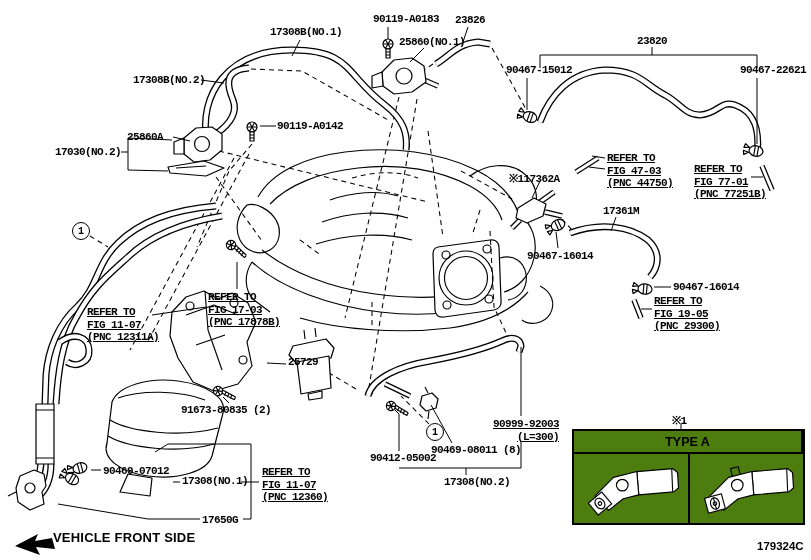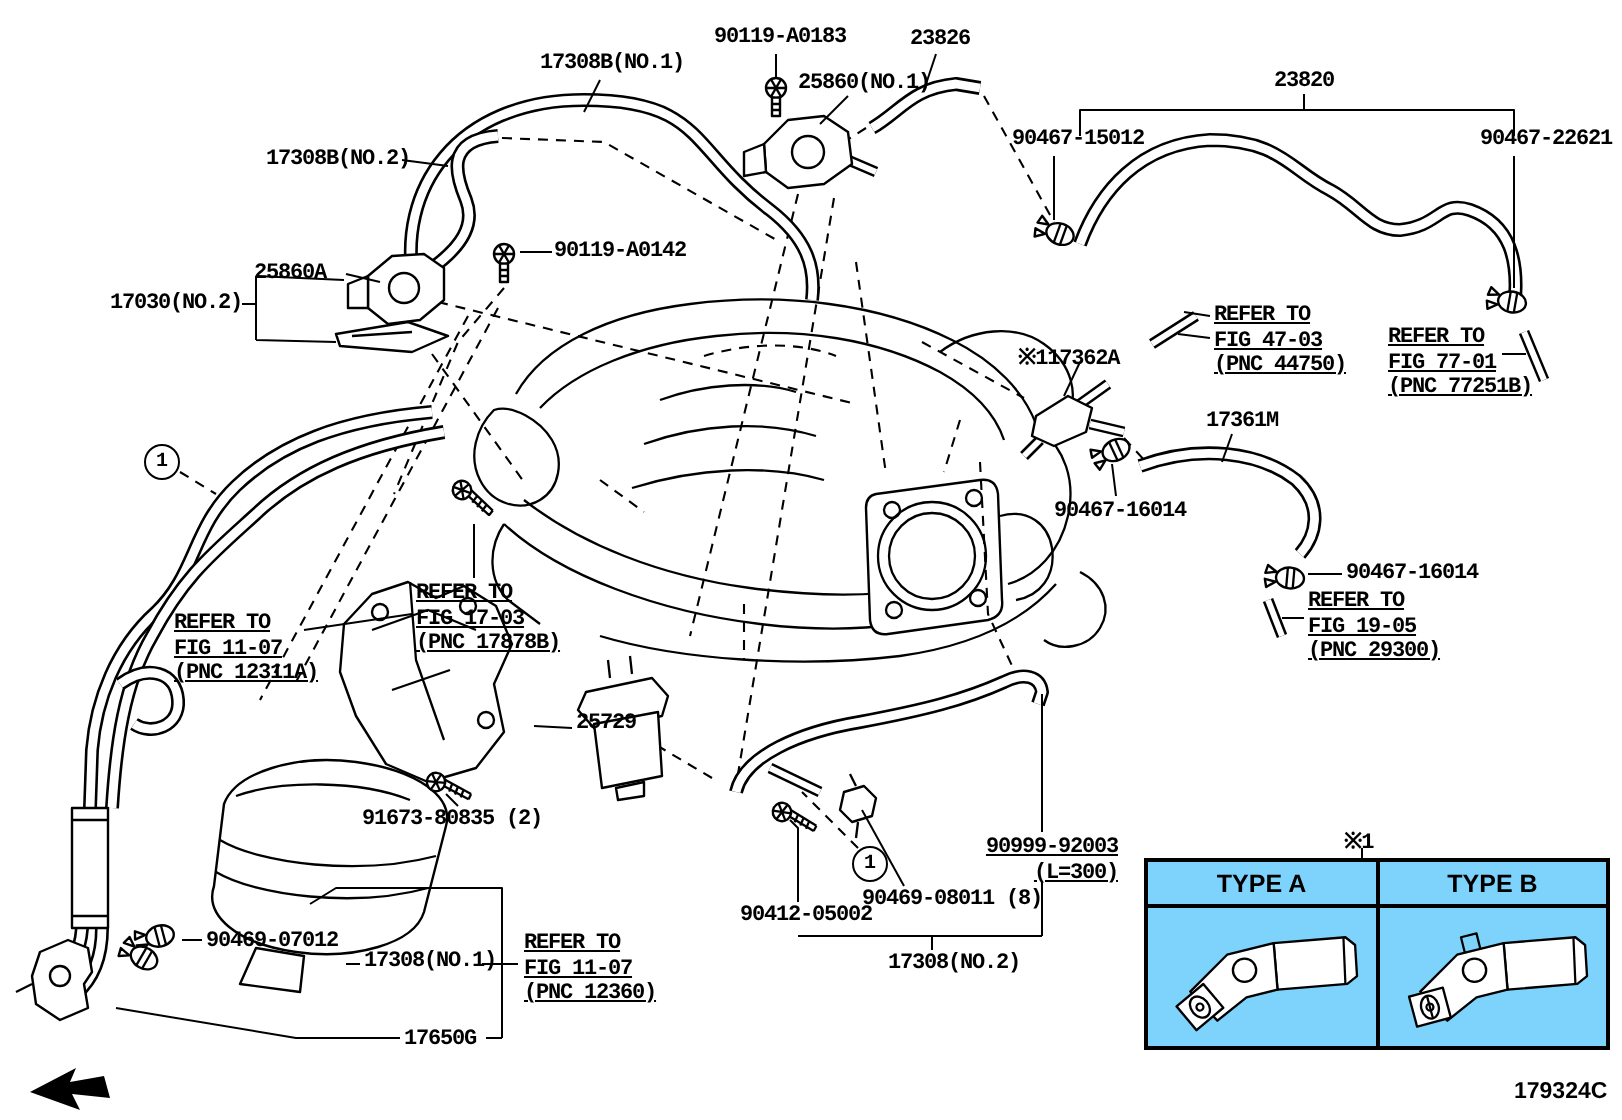--- a/index.html
+++ b/index.html
@@ -15,21 +15,21 @@
   .hose-in{stroke:#fff;stroke-width:4.4;fill:none;}
   .tube-out{stroke:#000;stroke-width:5.5;fill:none;}
   .tube-in{stroke:#fff;stroke-width:3;fill:none;}
   .lb{position:absolute;font:bold 11px "Liberation Mono","DejaVu Sans Mono",monospace;
       letter-spacing:-0.6px;white-space:nowrap;color:#000;}
   .ml{white-space:pre-line;line-height:12.5px;text-decoration:underline;}
   .ctr{text-align:right;}
   .circ{position:absolute;width:16px;height:16px;border:1.4px solid #000;border-radius:50%;
         background:#fff;font:bold 10px "Liberation Mono",monospace;display:flex;
         align-items:center;justify-content:center;}
-  .vtable{position:absolute;left:572px;top:429px;width:229px;height:92px;border:2px solid #000;background:#7dd3fc;text-align:right;}
+  .vtable{position:absolute;left:572px;top:429px;width:229px;height:92px;border:2px solid #000;background:#4d7c0f;text-align:right;}
   .vtable .hdr{display:flex;height:21px;border-bottom:2px solid #000;}
   .vtable .hdr div{flex:1;display:flex;align-items:center;justify-content:center;
         font:bold 12.5px "Liberation Sans","DejaVu Sans",sans-serif;}
   .vtable .hdr div:first-child{border-right:2px solid #000;}
   .vtable .bodyrow{display:flex;height:69px;}
   .vtable .bodyrow .cell{flex:1;display:flex;align-items:center;justify-content:center;}
   .vtable .bodyrow .cell:first-child{border-right:2px solid #000;}
   .sans{font-family:"Liberation Sans","DejaVu Sans",sans-serif;letter-spacing:0;}
 </style>
 </head>
@@ -273,21 +273,21 @@
     <path class="lead" d="M 58,504 L 148,519 L 200,519 M 243,519 L 251,519"></path>
     <path class="lead" d="M 681,424 V 429"></path>
   </g>
 
   <g>
     <polygon points="15,546 38,534 35,541 52,538 55,549 36,547 40,555" fill="#000" stroke="none"></polygon>
   </g>
 </svg>
 
 <div class="lb" style="left:270px;top:26px">17308B(NO.1)</div>
-<div class="lb" style="left:357px;top:13px">90119-A0183</div>
+<div class="lb" style="left:373px;top:13px">90119-A0183</div>
 <div class="lb" style="left:455px;top:14px">23826</div>
 <div class="lb" style="left:399px;top:36px">25860(NO.1)</div>
 <div class="lb" style="left:637px;top:35px">23820</div>
 <div class="lb" style="left:133px;top:74px">17308B(NO.2)</div>
 <div class="lb" style="left:506px;top:64px">90467-15012</div>
 <div class="lb" style="left:740px;top:64px">90467-22621</div>
 <div class="lb" style="left:127px;top:131px">25860A</div>
 <div class="lb" style="left:277px;top:120px">90119-A0142</div>
 <div class="lb" style="left:55px;top:146px">17030(NO.2)</div>
 <div class="lb ml" style="left:607px;top:152px">REFER TO
@@ -323,21 +323,20 @@
 (PNC 12360)</div>
 <div class="lb" style="left:202px;top:514px">17650G</div>
 
 <div class="circ" style="left:72px;top:222px">1</div>
 <div class="circ" style="left:426px;top:423px">1</div>
 
 <div class="lb" style="left:672px;top:412px">※1</div>
 <div class="vtable">
   <div class="hdr">
     <div>TYPE A</div>
-    <div>TYPE B</div>
   </div>
   <div class="bodyrow">
     <div class="cell">
       <svg width="108" height="64" viewBox="0 0 108 66">
         <path class="lnf" d="M 60,15 L 97,12 L 102,16 L 103,32 L 98,36 L 62,39 Z"></path>
         <line x1="96" y1="12.5" x2="97" y2="36" class="ln"></line>
         <path class="lnf" d="M 60,15 L 36,21 L 17,40 L 31,55 L 46,43 L 62,39 Z"></path>
         <circle cx="45" cy="29" r="6" class="lnf"></circle>
         <g transform="translate(22,48) rotate(-40)">
           <rect x="-9" y="-8" width="18" height="16" class="lnf"></rect>
@@ -357,15 +356,16 @@
           <rect x="-9" y="-8" width="18" height="16" class="lnf"></rect>
           <ellipse rx="4.5" ry="6" class="lnf"></ellipse>
           <circle r="1.8" class="ln"></circle>
           <line x1="0" y1="-6" x2="0" y2="6" class="ln"></line>
         </g>
       </svg>
     </div>
   </div>
 </div>
 
+<div class="lb sans" style="left:53px;top:530px;font-size:13px;letter-spacing:0.2px">VEHICLE FRONT SIDE</div>
 <div class="lb sans" style="left:757px;top:540px;font-size:11.5px">179324C</div>
 
 </div>
 
 </body></html>

